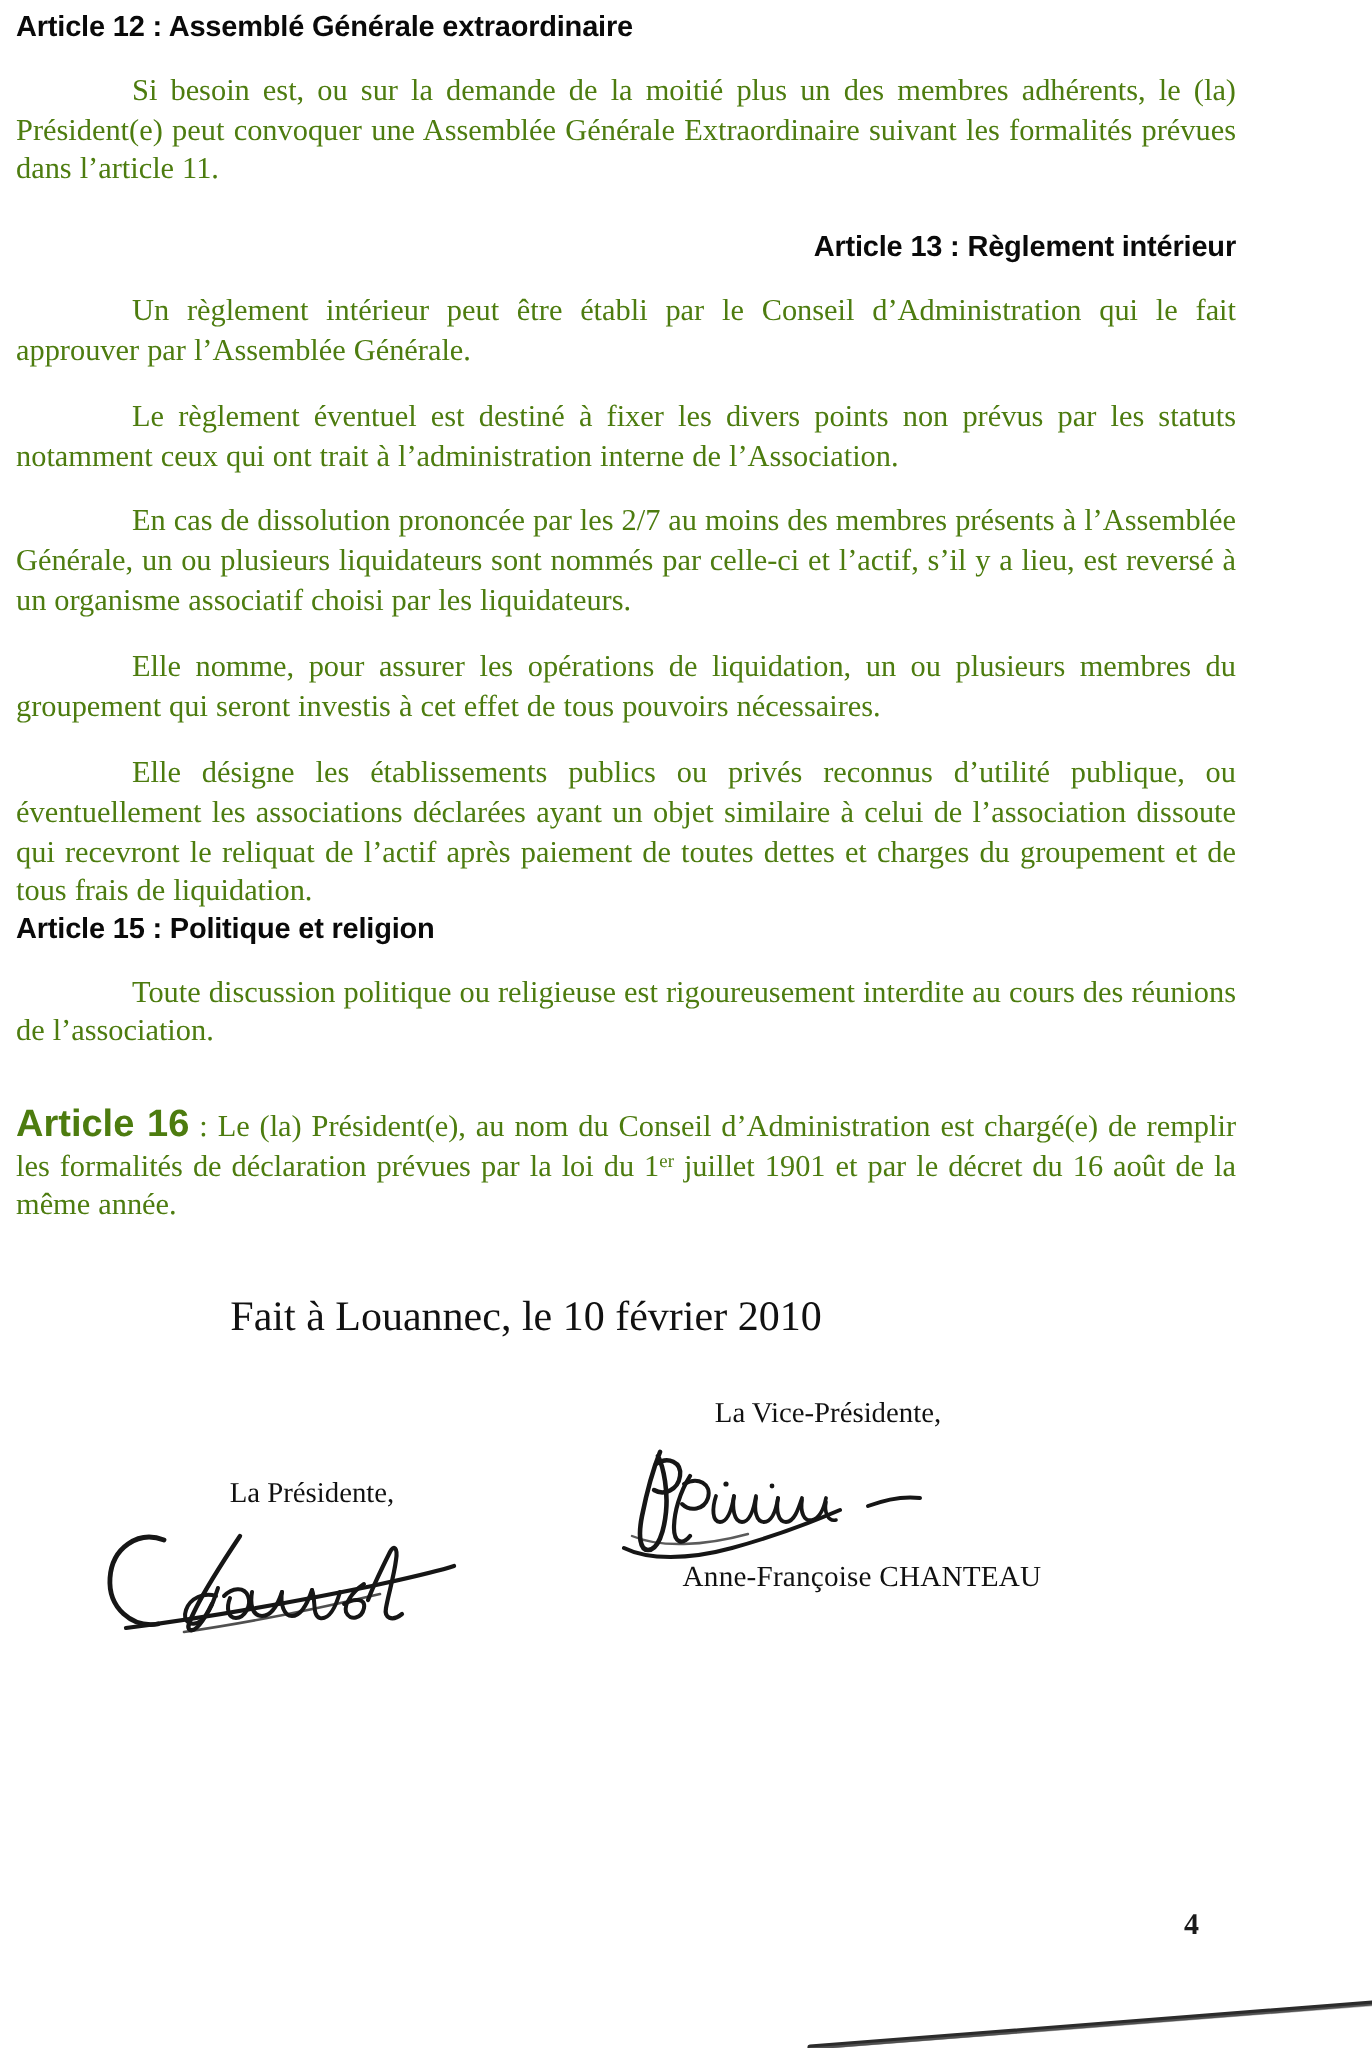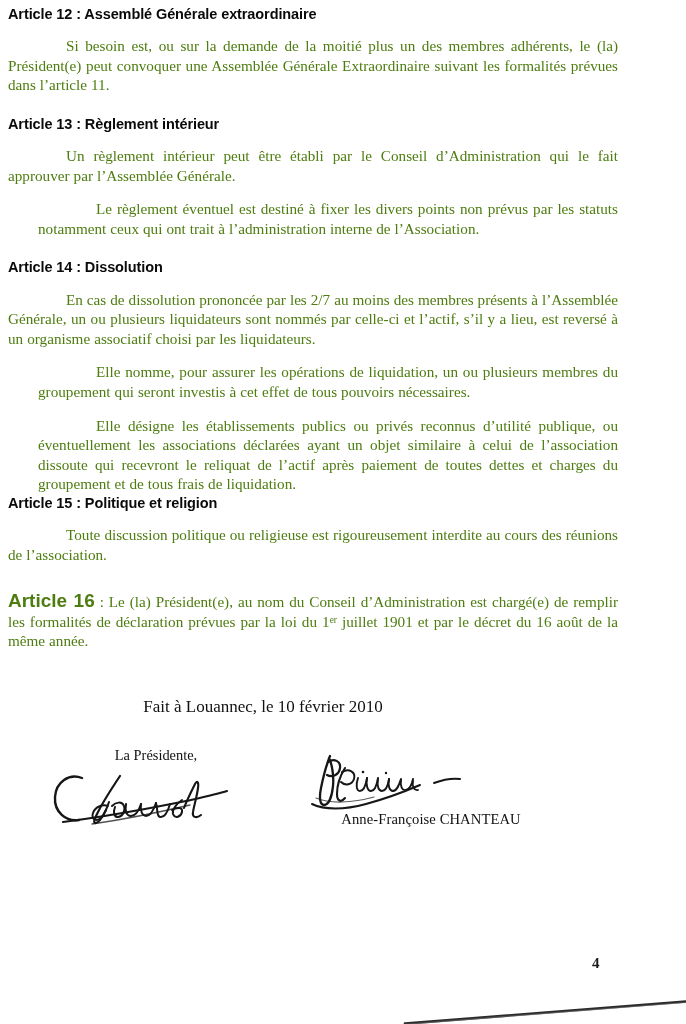--- a/index.html
+++ b/index.html
@@ -33,37 +33,37 @@
     font-family: "Liberation Sans", "DejaVu Sans", sans-serif;
     font-weight: bold;
     font-size: 14.5px;
     letter-spacing: -0.1px;
     color: #0a0a0a;
     margin: 0;
     line-height: 1.25;
   }
 
   .h-a12 { margin-top: 5px; }
-  .h-a13 { margin-top: 20px; }
+  .h-a13 { margin-top: 20px; text-align: right; }
   .h-a14 { margin-top: 20px; }
   .h-a15 { }
 
   
   .para {
     font-size: 15.2px;
     line-height: 19.6px;
     text-align: justify;
     text-indent: 58px;
     margin: 0;
     margin-top: 13px;
     color: #4d7c0f;
     word-spacing: 0.2px;
   }
 
-  .para.tight { margin-top: 14px; margin-left: 30px; }
+  .para.tight { margin-top: 14px; }
 
   
   .para.no-indent {
     text-indent: 0;
   }
 
   .art16 {
     margin-top: 27px;
   }
 
@@ -74,40 +74,40 @@
   }
 
   sup {
     font-size: 0.62em;
     vertical-align: 0.46em;
     line-height: 0;
   }
 
   
   .place-date {
-    margin-top: 46px;
+    margin-top: 36px;
     text-align: center;
-    font-size: 17px;
+    font-size: 21px;
     line-height: 19px;
     padding-right: 100px;
   }
 
   
   .signatures {
     margin-top: 30px;
     display: flex;
     padding-left: 24px;
   }
 
   .sig-col {
     width: 250px;
     position: relative;
   }
 
-  .sig-col.left  { padding-left: 14px; }
+  .sig-col.left  { padding-left: 14px; margin-top: 40px; }
   .sig-col.right { padding-left: 10px; }
 
   .sig-role {
     font-size: 14.4px;
     text-align: center;
     line-height: 18px;
     margin: 0;
     padding-right: 30px;
   }
 
@@ -164,21 +164,20 @@
 
   <div class="content">
 
     <h2 class="article-heading h-a12">Article 12 : Assemblé Générale extraordinaire</h2>
     <p class="para">Si besoin est, ou sur la demande de la moitié plus un des membres adhérents, le (la) Président(e) peut convoquer une Assemblée Générale Extraordinaire suivant les formalités prévues dans l’article 11.</p>
 
     <h2 class="article-heading h-a13">Article 13 : Règlement intérieur</h2>
     <p class="para">Un règlement intérieur peut être établi par le Conseil d’Administration qui le fait approuver par l’Assemblée Générale.</p>
     <p class="para tight">Le règlement éventuel est destiné à fixer les divers points non prévus par les statuts notamment ceux qui ont trait à l’administration interne de l’Association.</p>
 
-    <h2 class="article-heading h-a14">Article 14 : Dissolution</h2>
     <p class="para">En cas de dissolution prononcée par les 2/7 au moins des membres présents à l’Assemblée Générale, un ou plusieurs liquidateurs sont nommés par celle-ci et l’actif, s’il y a lieu, est reversé à un organisme associatif choisi par les liquidateurs.</p>
     <p class="para tight">Elle nomme, pour assurer les opérations de liquidation, un ou plusieurs membres du groupement qui seront investis à cet effet de tous pouvoirs nécessaires.</p>
     <p class="para tight">Elle désigne les établissements publics ou privés reconnus d’utilité publique, ou éventuellement les associations déclarées ayant un objet similaire à celui de l’association dissoute qui recevront le reliquat de l’actif après paiement de toutes dettes et charges du groupement et de tous frais de liquidation.</p>
 
     <h2 class="article-heading h-a15">Article 15 : Politique et religion</h2>
     <p class="para">Toute discussion politique ou religieuse est rigoureusement interdite au cours des réunions de l’association.</p>
 
     <p class="para no-indent art16"><span class="lead-bold">Article 16</span><span> : Le (la) Président(e), au nom du Conseil d’Administration est chargé(e) de remplir les formalités de déclaration prévues par la loi du 1</span><sup>er</sup><span> juillet 1901 et par le décret du 16 août de la même année.</span></p>
 
     <p class="place-date">Fait à Louannec, le 10 février 2010</p>
@@ -207,20 +206,21 @@
 
               <path d="M17 56 C48 52, 96 44, 140 35 C158 31, 172 28, 181 25" stroke-width="2.1"></path>
               <path d="M46 58 C74 54, 110 47, 144 39" stroke-width="1.3" opacity="0.75"></path>
             </g>
           </svg>
         </div>
 
       </div>
 
       <div class="sig-col right">
+        <p class="sig-role">La Vice-Présidente,</p>
 
         <div class="sig-ink">
           <svg width="230" height="66" viewBox="0 0 230 66">
             <g fill="none" stroke="#161616" stroke-linecap="round" stroke-linejoin="round">
 
               <path d="M24 8 C20 18, 17 30, 15 40 C13 50, 14 57, 18 57 C23 57, 26 48, 27 38 C28 28, 26 16, 23 10" stroke-width="2.3"></path>
               <path d="M22 14 C28 10, 35 13, 34 20 C33 27, 26 30, 21 27" stroke-width="2.2"></path>
 
               <path d="M39 20 C34 28, 31 38, 31 46 C31 53, 35 55, 39 50" stroke-width="2.1"></path>
               <path d="M36 24 C43 20, 50 24, 48 31 C46 37, 39 38, 35 34" stroke-width="2.0"></path>

